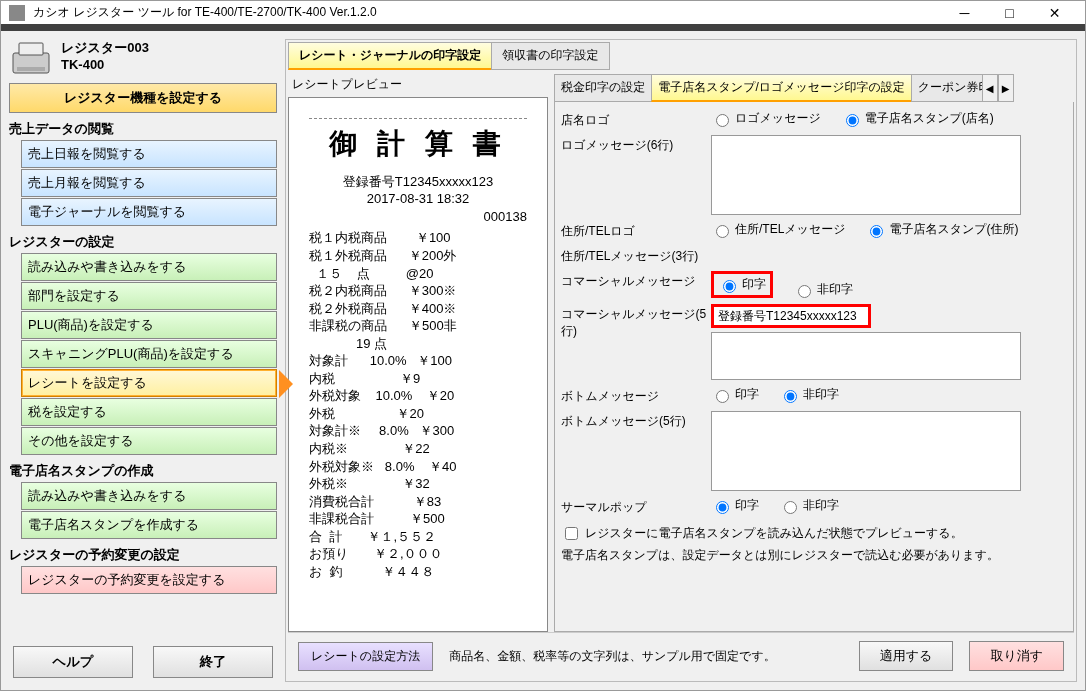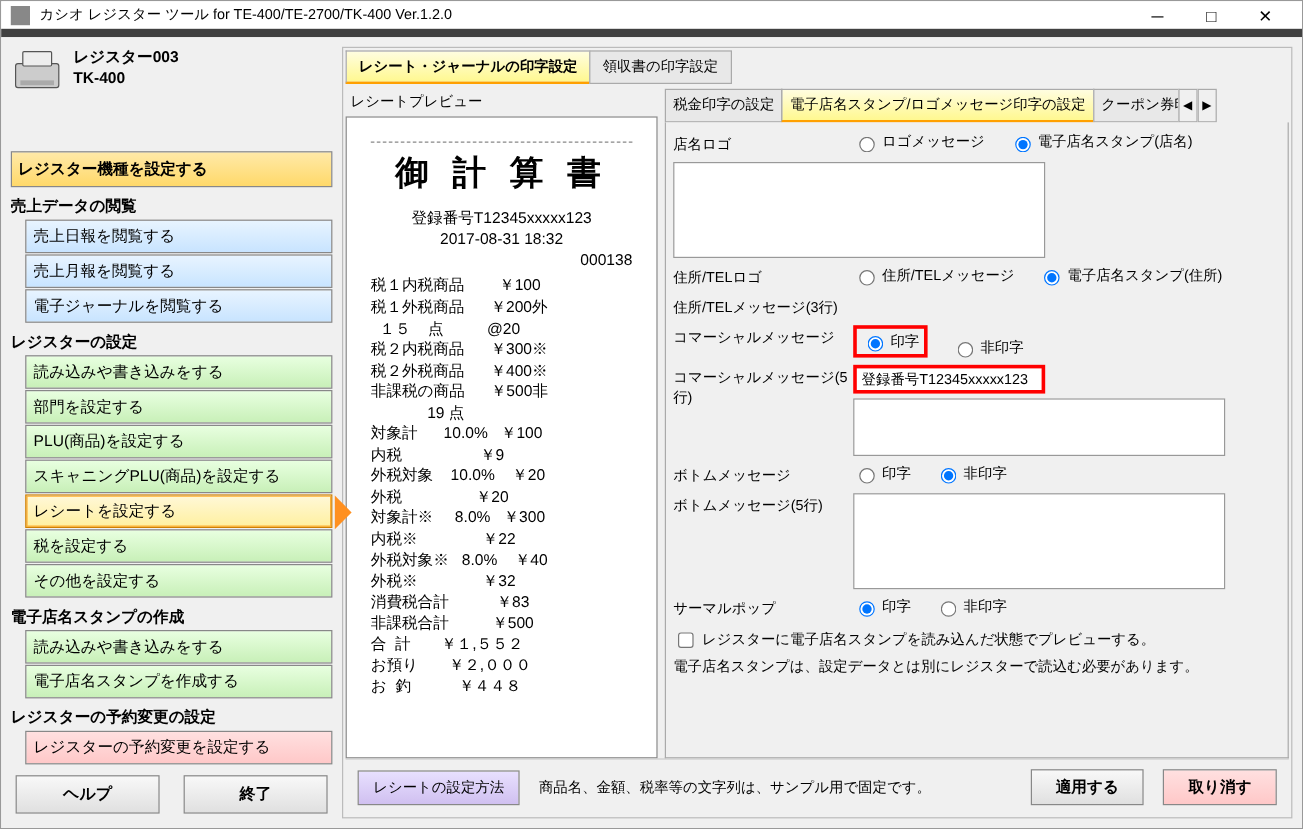--- a/index.html
+++ b/index.html
@@ -10,21 +10,21 @@
 .titlebar .title { flex: 1; font-size: 12px; }
 .titlebar .winbtn { width: 45px; height: 29px; display: flex; align-items: center; justify-content: center; font-size: 14px; }
 .titlebar .close { width: 45px; }
 .body { flex: 1; display: flex; padding: 8px; gap: 8px; background: #f0f0f0; }
 .left { width: 268px; display: flex; flex-direction: column; }
 .reg-header { display: flex; align-items: flex-start; margin-bottom: 6px; }
 .reg-icon { width: 44px; height: 38px; margin-right: 8px; }
 .reg-icon svg { width: 100%; height: 100%; }
 .reg-info { display: flex; flex-direction: column; font-weight: bold; font-size: 13px; }
 .btn { display: block; width: 100%; border: 1px solid #888; font-size: 13px; padding: 4px 6px; text-align: left; cursor: pointer; margin-bottom: 1px; }
-.btn-orange { background: linear-gradient(#ffe9a8, #ffd96a); font-weight: bold; padding: 5px; margin-top: 43px; }
+.btn-orange { background: linear-gradient(#ffe9a8, #ffd96a); font-weight: bold; text-align: center; padding: 5px; }
 .section-title { font-size: 13px; font-weight: bold; margin: 6px 0 2px 0; }
 .btn-blue { background: linear-gradient(#e8f4ff, #c8e4ff); margin-left: 12px; width: calc(100% - 12px); }
 .btn-green { background: linear-gradient(#e8ffe0, #c8f0b8); margin-left: 12px; width: calc(100% - 12px); }
 .btn-yellow { background: linear-gradient(#fff8d8, #fff0a0); margin-left: 12px; width: calc(100% - 12px); }
 .btn-salmon { background: linear-gradient(#ffe0e0, #ffc8c8); margin-left: 12px; width: calc(100% - 12px); }
 .btn-active { border: 1px solid #d08000; box-shadow: inset 0 0 0 1px #ffb030; }
 .left-bottom { margin-top: auto; display: flex; gap: 20px; padding: 0 4px 4px 4px; }
 .left-bottom .btn2 { flex: 1; background: linear-gradient(#f8f8f8, #e0e0e0); border: 1px solid #888; padding: 6px; text-align: center; font-weight: bold; cursor: pointer; }
 .arrow-indicator { position: relative; }
 .arrow-indicator::after { content: ""; position: absolute; right: -16px; top: 50%; transform: translateY(-50%); border-top: 14px solid transparent; border-bottom: 14px solid transparent; border-left: 14px solid #ff9020; }
@@ -59,21 +59,21 @@
 .textarea.small { height: 48px; }
 .textinput { border: 1px solid #999; background: #fff; width: 160px; padding: 2px 4px; font-size: 12px; }
 .highlight-red { border: 3px solid #ff0000; padding: 2px 4px; display: inline-flex; align-items: center; gap: 3px; }
 .highlight-red-input { border: 3px solid #ff0000 !important; }
 .checkbox-row { display: flex; align-items: center; gap: 4px; font-size: 12px; margin-top: 8px; }
 .note { font-size: 12px; margin-top: 4px; }
 
 .bottom-bar { display: flex; align-items: center; padding: 8px 10px; gap: 16px; border-top: 1px solid #ccc; }
 .bottom-bar .btn-purple2 { background: linear-gradient(#e8e0ff, #d0c0f0); border: 1px solid #888; padding: 5px 12px; cursor: pointer; font-size: 12px; }
 .bottom-bar .spacer-text { flex: 1; font-size: 12px; }
-.bottom-bar .btn3 { background: linear-gradient(#f8f8f8, #e0e0e0); border: 1px solid #888; padding: 5px 20px; cursor: pointer; font-size: 13px; font-weight: bold; }
+.bottom-bar .btn3 { background: linear-gradient(#f8f8f8, #e0e0e0); border: 1px solid #888; padding: 5px 20px; cursor: pointer; font-size: 13px; }
 .bottom-bar .btn-cancel { background: linear-gradient(#ffe0e0, #ffc8c8); }
 </style>
 </head>
 <body>
 
 <div class="window">
   <div class="titlebar">
     <div class="app-icon"></div>
     <div class="title">カシオ レジスター ツール for TE-400/TE-2700/TK-400 Ver.1.2.0</div>
     <div class="winbtn">─</div>
@@ -187,20 +187,21 @@
                       <span>ロゴメッセージ</span>
                     </label>
                   <label>
                       <input type="radio" name="shoplogo" checked="" style="">
                       <span>電子店名スタンプ(店名)</span>
                     </label>
                 </div>
               </div>
             </div>
             <div class="row">
+              <div class="row-label">ロゴメッセージ(6行)</div>
               <div class="row-ctrl">
                   <div class="textarea"></div>
                 </div>
             </div>
 
             <div class="row">
               <div class="row-label">住所/TELロゴ</div>
               <div class="row-ctrl">
                 <div class="radio-row">
                   <label>

